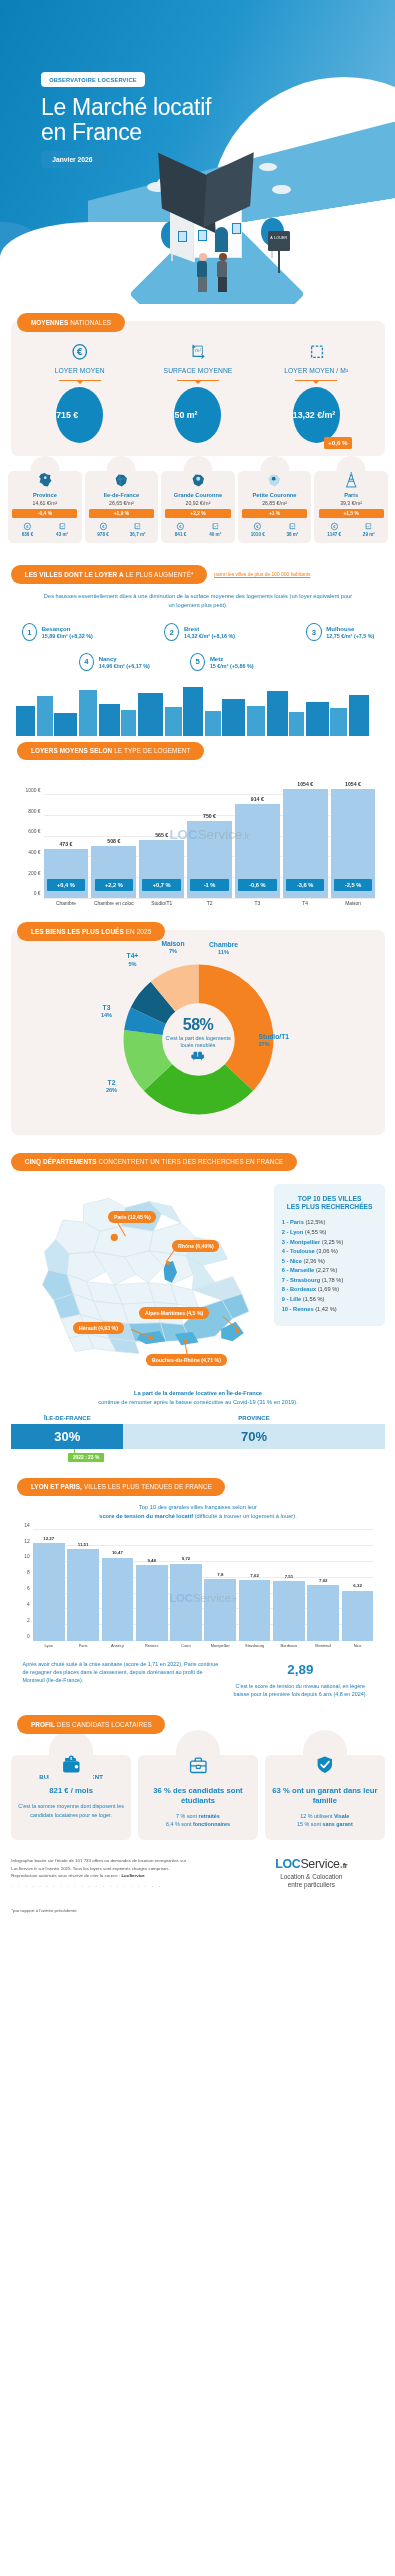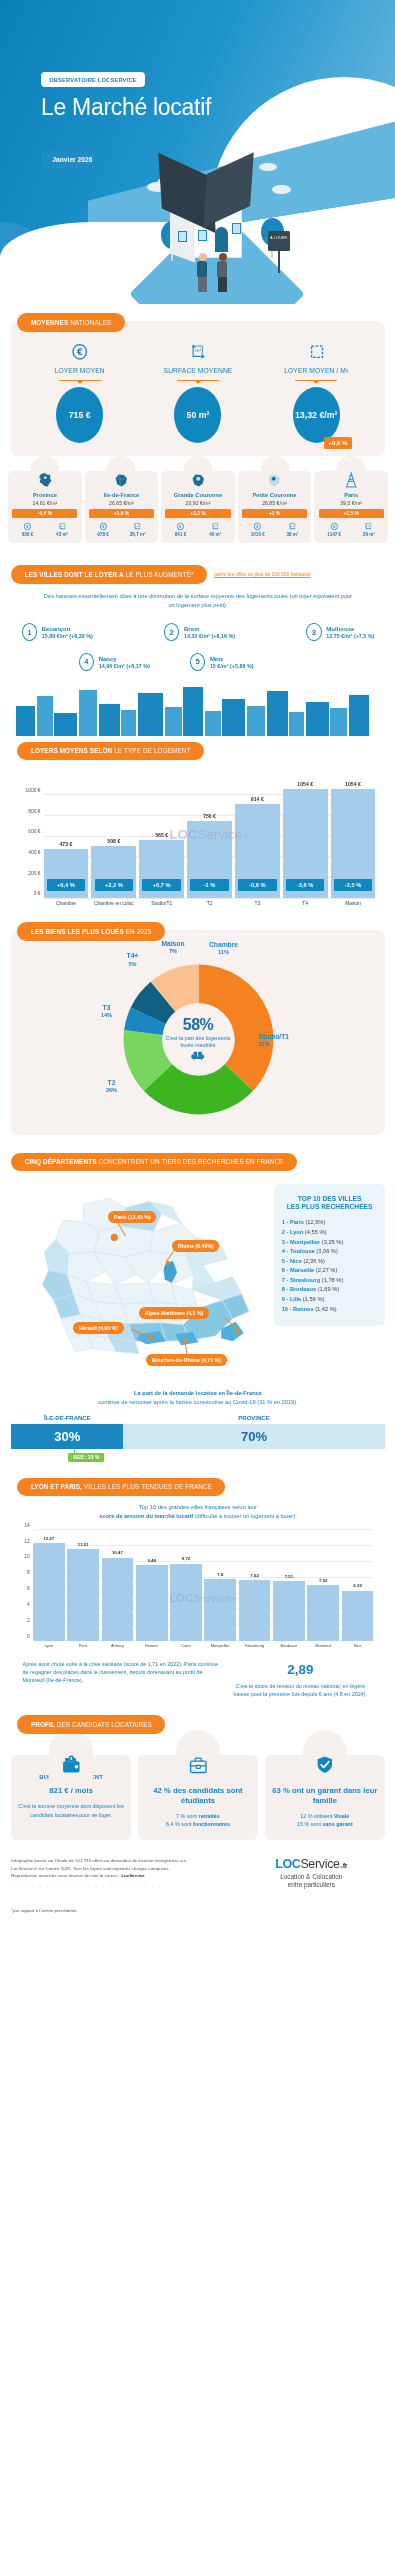--- a/index.html
+++ b/index.html
@@ -114,21 +114,21 @@
   .nat-row { display:flex; justify-content:space-around; align-items:flex-start; }
   .nat-item { width: 33%; text-align:center; position:relative; }
   .nat-icon { height:24px; display:flex; align-items:center; justify-content:center; color:#1b87c0; }
   .nat-label { font-size:6.7px; color:#1b7fb6; margin-top:3.1px; letter-spacing:0.1px;}
   .nat-sep { width:42px; height:1px; background:#f58220; margin:5.7px auto 0; position:relative; }
   .nat-sep::after{content:""; position:absolute; left:50%; top:0; transform:translateX(-50%);
     border-left:4.1px solid transparent; border-right:4.1px solid transparent; border-top:4.6px solid #f58220;}
   .nat-bubble {
     margin: 6.2px auto 0; width: 47px; height: 56px; border-radius: 50%;
     background:#1187bf; color:#fff; font-size:8.8px; font-weight:bold;
-    display:flex; align-items:center; justify-content:center; position:relative;
+    display:flex; align-items:center; position:relative;
   }
   .nat-delta {
     position:absolute; right:-12.4px; bottom:-6.2px; background:#f58220; color:#fff;
     font-size:6.2px; font-weight:bold; padding:2.6px 4.6px; border-radius:1.5px;
   }
 
   
   .regions { display:flex; justify-content:space-between; gap:3.1px; padding: 14.4px 8.2px 5.2px; }
   .rcard {
     flex:1; background:#f5f0ee; border-radius:5.2px; padding: 21.6px 2.1px 5.2px; text-align:center; position:relative;
@@ -265,20 +265,21 @@
 
 <div class="page">
 
   <section class="hero">
     <div class="hero-curve-white"></div>
     <div class="hero-curve-bl"></div>
 
     <div class="badge-obs">OBSERVATOIRE LOCSERVICE</div>
     <div class="hero-title">
       <div>Le Marché locatif</div>
+      <div>en France</div>
     </div>
     <div class="badge-date">Janvier 2026</div>
 
     <div class="hero-bottom-blue"></div>
     <div class="hero-bottom-white"></div>
 
     <div class="house-wrap">
       <div class="cloud" style="left:8.2px; top:27px; width:21.6px; height:10.3px;"></div>
       <div class="cloud" style="left:17.5px; top:23px; width:12.4px; height:11.3px;"></div>
       <div class="cloud" style="left:120px; top:8.2px; width:17.5px; height:8.2px;"></div>
@@ -1016,21 +1017,21 @@
           <span>
             <svg width="20.6" height="19.6" viewBox="0 0 40 38">
                 <rect x="5" y="12" width="30" height="22" rx="3" fill="none" stroke="#1187bf" stroke-width="2.6"></rect>
                 <path d="M14 12 L14 8 Q14 6 16 6 L24 6 Q26 6 26 8 L26 12" fill="none" stroke="#1187bf" stroke-width="2.6"></path>
                 <rect x="16" y="20" width="8" height="6" rx="1.5" fill="none" stroke="#1187bf" stroke-width="2.2"></rect>
                 <path d="M5 21 L16 21 M24 21 L35 21" stroke="#1187bf" stroke-width="2.2"></path>
               </svg>
           </span>
         </div>
         <div class="pcard-h">ACTIVITÉ</div>
-        <div class="pcard-big">42 % des candidats sont étudiants</div>
+        <div class="pcard-big">36 % des candidats sont étudiants</div>
         <div class="pcard-sub">
           <div>
             <span>7 % sont </span><b>retraités</b>
           </div>
           <div>
             <span>6,4 % sont </span><b>fonctionnaires</b>
           </div>
         </div>
       </div>
 

